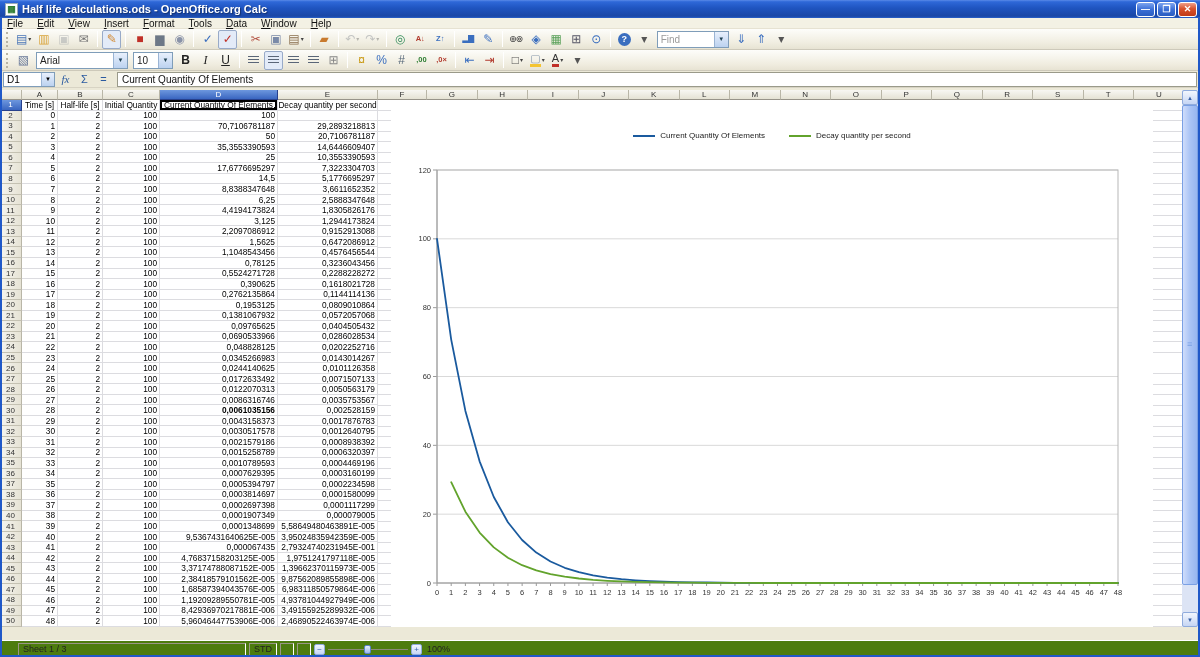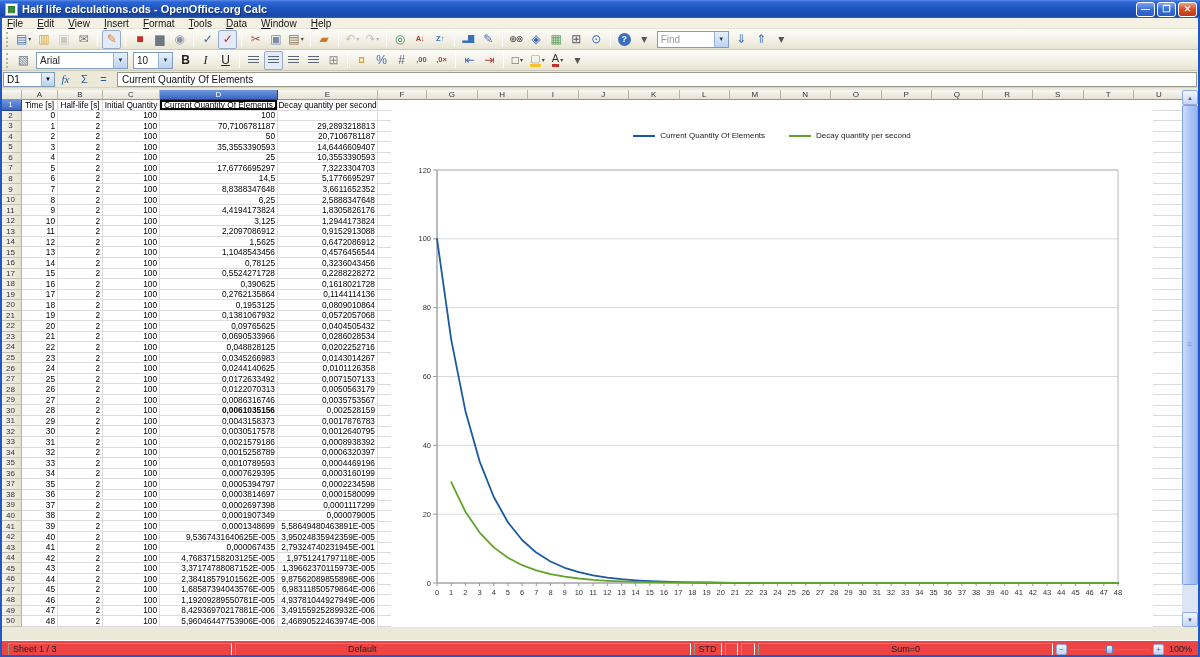--- a/index.html
+++ b/index.html
@@ -101,22 +101,22 @@
   .tab{padding:0 8px;display:flex;align-items:center;border:1px solid #9a968a;border-top:none;
     background:#ddd9c8;color:#222;border-radius:0 0 3px 3px;margin-right:1px;}
   .tab.active{background:#fff;font-weight:bold;}
   .tabsplit{width:5px;background:#c8c4b4;border:1px solid #a8a494;margin:1px 2px;}
   .hthumb{flex:1;border:1px solid #7aa0e4;border-radius:2px;margin:0;
     background:linear-gradient(180deg,#cfddfb,#aac4f5 50%,#97b6f0);}
   .hbtn{width:14px;display:flex;align-items:center;justify-content:center;font-size:6px;color:#3a62a8;
     background:linear-gradient(180deg,#f2f6fe,#c6d6f4);border:1px solid #8fabdc;}
   .tabcorner{width:15px;background:#ece9d8;}
   
-  .statusbar{position:absolute;left:0;top:640px;width:1200px;height:17px;background:#ef4444;display:flex;
-    align-items:center;font-size:9px;color:#222;padding:1px 8px;gap:3px;z-index:8;border-top:1px solid #fff;}
+  .statusbar{position:absolute;left:0;top:640px;width:1200px;height:17px;background:#4d7c0f;display:flex;
+    align-items:center;font-size:9px;color:#222;padding:1px 18px;gap:3px;z-index:8;border-top:1px solid #fff;}
   .sfield{height:13px;border:1px solid;border-color:#9a9787 #fff #fff #9a9787;display:flex;align-items:center;padding:0 4px;}
   .zoomslider{display:flex;align-items:center;gap:3px;color:#3a62a8;}
   .ztrack{width:80px;height:1px;background:#8a8a7a;position:relative;}
   .zthumb{position:absolute;left:36px;top:-4px;width:7px;height:9px;background:linear-gradient(180deg,#e8f0fc,#9ab8ee);
     border:1px solid #5a82c8;border-radius:2px;}
   .zbtn{width:11px;height:11px;border:1px solid #8fabdc;border-radius:2px;display:flex;align-items:center;
     justify-content:center;font-size:8px;background:linear-gradient(180deg,#f2f6fe,#c6d6f4);}
 </style>
 </head>
 <body>
@@ -953,25 +953,23 @@
 
   <div class="vscroll">
     <span class="sbtn" style="top:0;">▲</span>
     <span class="vthumb"></span>
     <span class="sbtn" style="top:522px;">▼</span>
   </div>
 
 
   <div class="statusbar">
     <span class="sfield" style="width:228px;">Sheet 1 / 3</span>
-    <span class="sfield" style="width:462px;padding-left:112px;">Default</span>
     <span class="sfield" style="width:28px;">STD</span>
     <span class="sfield" style="width:14px;"></span>
     <span class="sfield" style="width:14px;"></span>
-    <span class="sfield" style="width:300px;justify-content:center;">Sum=0</span>
     <span class="zoomslider">
       <span class="zbtn">−</span>
       <span class="ztrack">
           <span class="zthumb"></span>
         </span>
       <span class="zbtn">+</span>
     </span>
     <span style="margin-left:2px;">100%</span>
   </div>
 </div>

